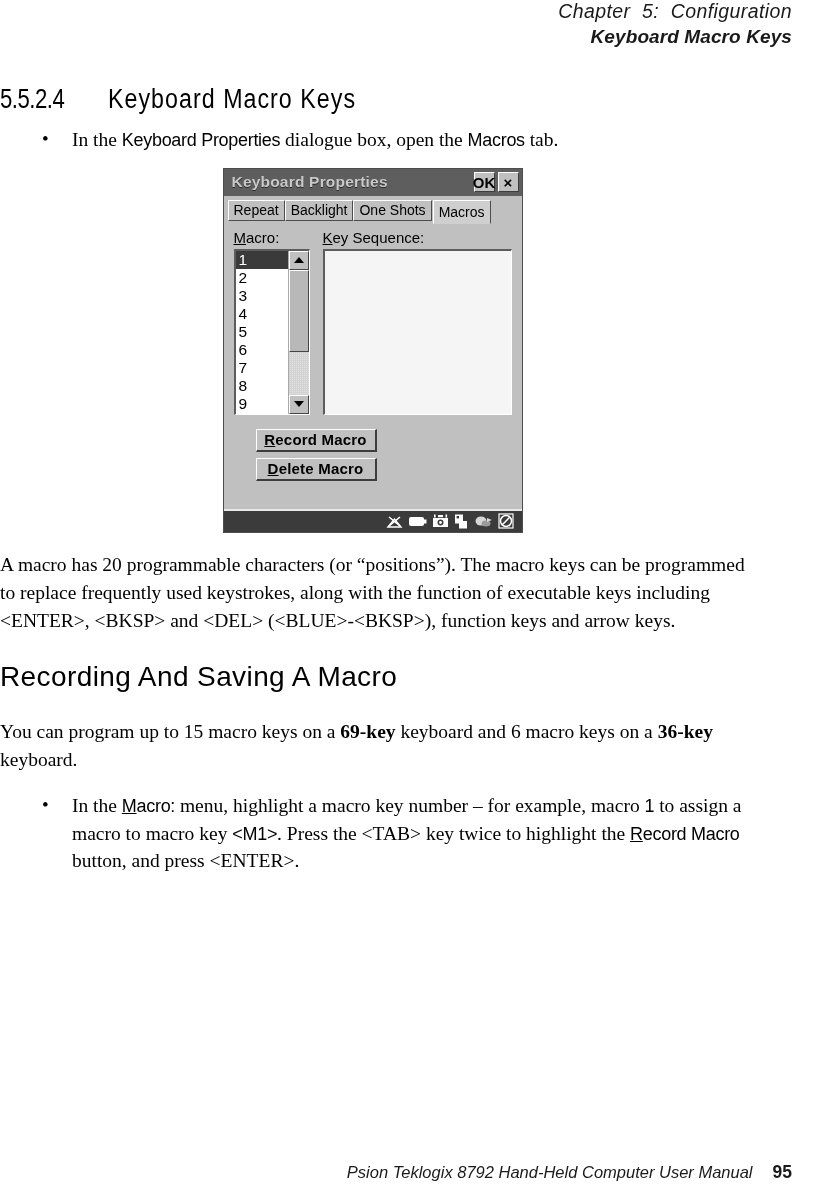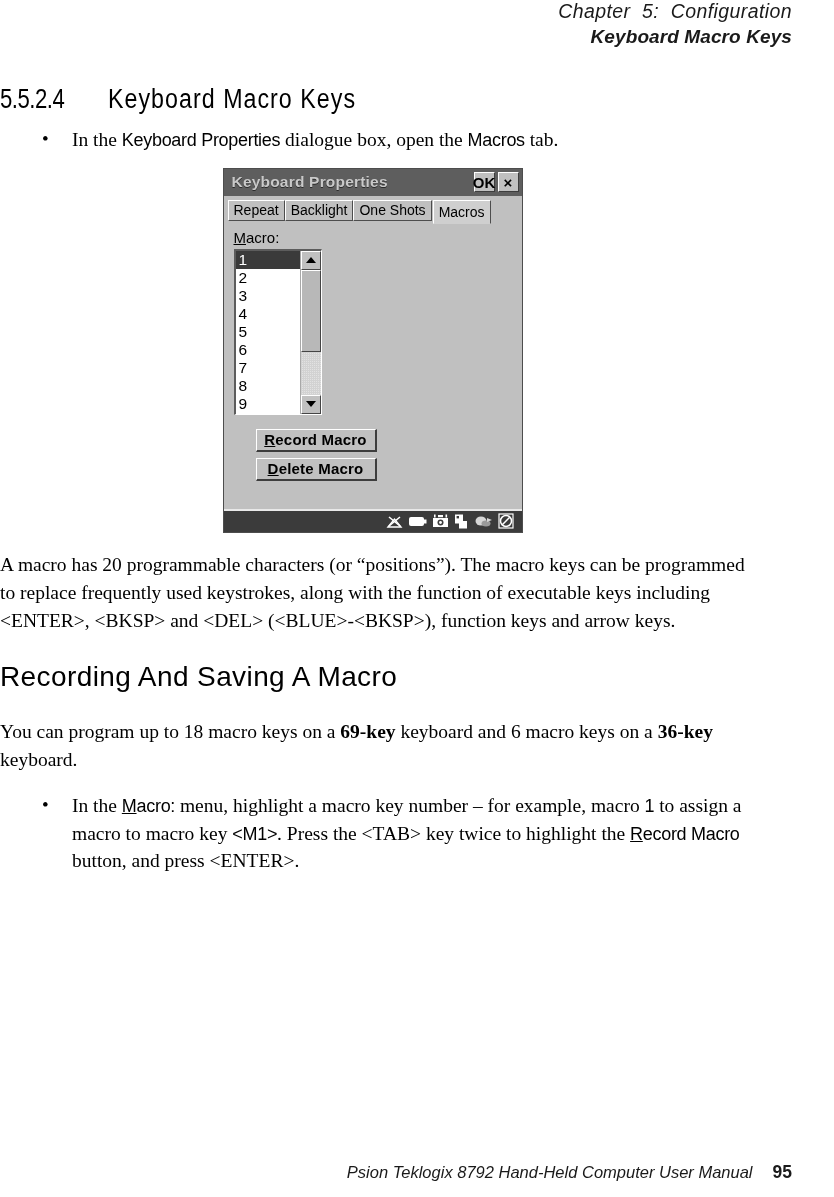--- a/index.html
+++ b/index.html
@@ -206,21 +206,21 @@
   }
 
   .field-row { display: flex; }
   .lbl {
     font-size: 15px;
     color: #000;
     margin-bottom: 3px;
   }
   .lbl .acc { text-decoration: underline; }
 
-  .col-macro { width: 88px; }
+  .col-macro { width: 76px; }
   .col-seq { margin-left: 13px; flex: 1; }
 
   .listbox {
     height: 166px;
     background: #ffffff;
     border-top: 2px solid #5c5c5c;
     border-left: 2px solid #5c5c5c;
     border-right: 1px solid #ffffff;
     border-bottom: 1px solid #ffffff;
     box-sizing: border-box;
@@ -428,20 +428,24 @@
                 <div class="sb-track">
                   <div class="sb-thumb"></div>
                 </div>
                 <div class="sb-btn">
                   <span class="arrow-down"></span>
                 </div>
               </div>
             </div>
           </div>
 
+          <div class="col-seq">
+            <div class="lbl"><span class="acc">K</span><span>ey Sequence:</span></div>
+            <div class="seqbox"></div>
+          </div>
 
         </div>
 
         <div class="btn-stack">
           <div class="gbtn">
               <span class="acc">R</span>
               <span>ecord Macro</span>
             </div>
           <div class="gbtn">
               <span class="acc">D</span>
@@ -486,21 +490,21 @@
     </div>
 
   </div>
 
   <div class="para-block">
     <p class="body-text">A macro has 20 programmable characters (or “positions”). The macro keys can be programmed to replace frequently used keystrokes, along with the function of executable keys including &lt;ENTER&gt;, &lt;BKSP&gt; and &lt;DEL&gt; (&lt;BLUE&gt;-&lt;BKSP&gt;), function keys and arrow keys.</p>
   </div>
 
   <h3 class="sub-heading">Recording And Saving A Macro</h3>
 
-  <p class="body-text"><span>You can program up to 18 macro keys on a </span><b>69-key</b><span> keyboard and 6 macro keys on a </span><b>36-key</b><span> keyboard.</span></p>
+  <p class="body-text"><span>You can program up to 15 macro keys on a </span><b>69-key</b><span> keyboard and 6 macro keys on a </span><b>36-key</b><span> keyboard.</span></p>
 
   <ul class="bullets" style="margin-top:18px">
     <li>
       <span class="bullet-dot">•</span><span>In the </span><span class="ui"><span class="ui-u">M</span><span>acro:</span></span><span> menu, highlight a macro key number – for example, macro </span><span class="ui">1</span><span> to assign a macro to macro key </span><span class="ui">&lt;M1&gt;</span><span>. Press the &lt;TAB&gt; key twice to highlight the </span><span class="ui"><span class="ui-u">R</span><span>ecord Macro</span></span><span> button, and press &lt;ENTER&gt;.</span>
     </li>
   </ul>
 
 </div>
 
 <div class="page-footer">

